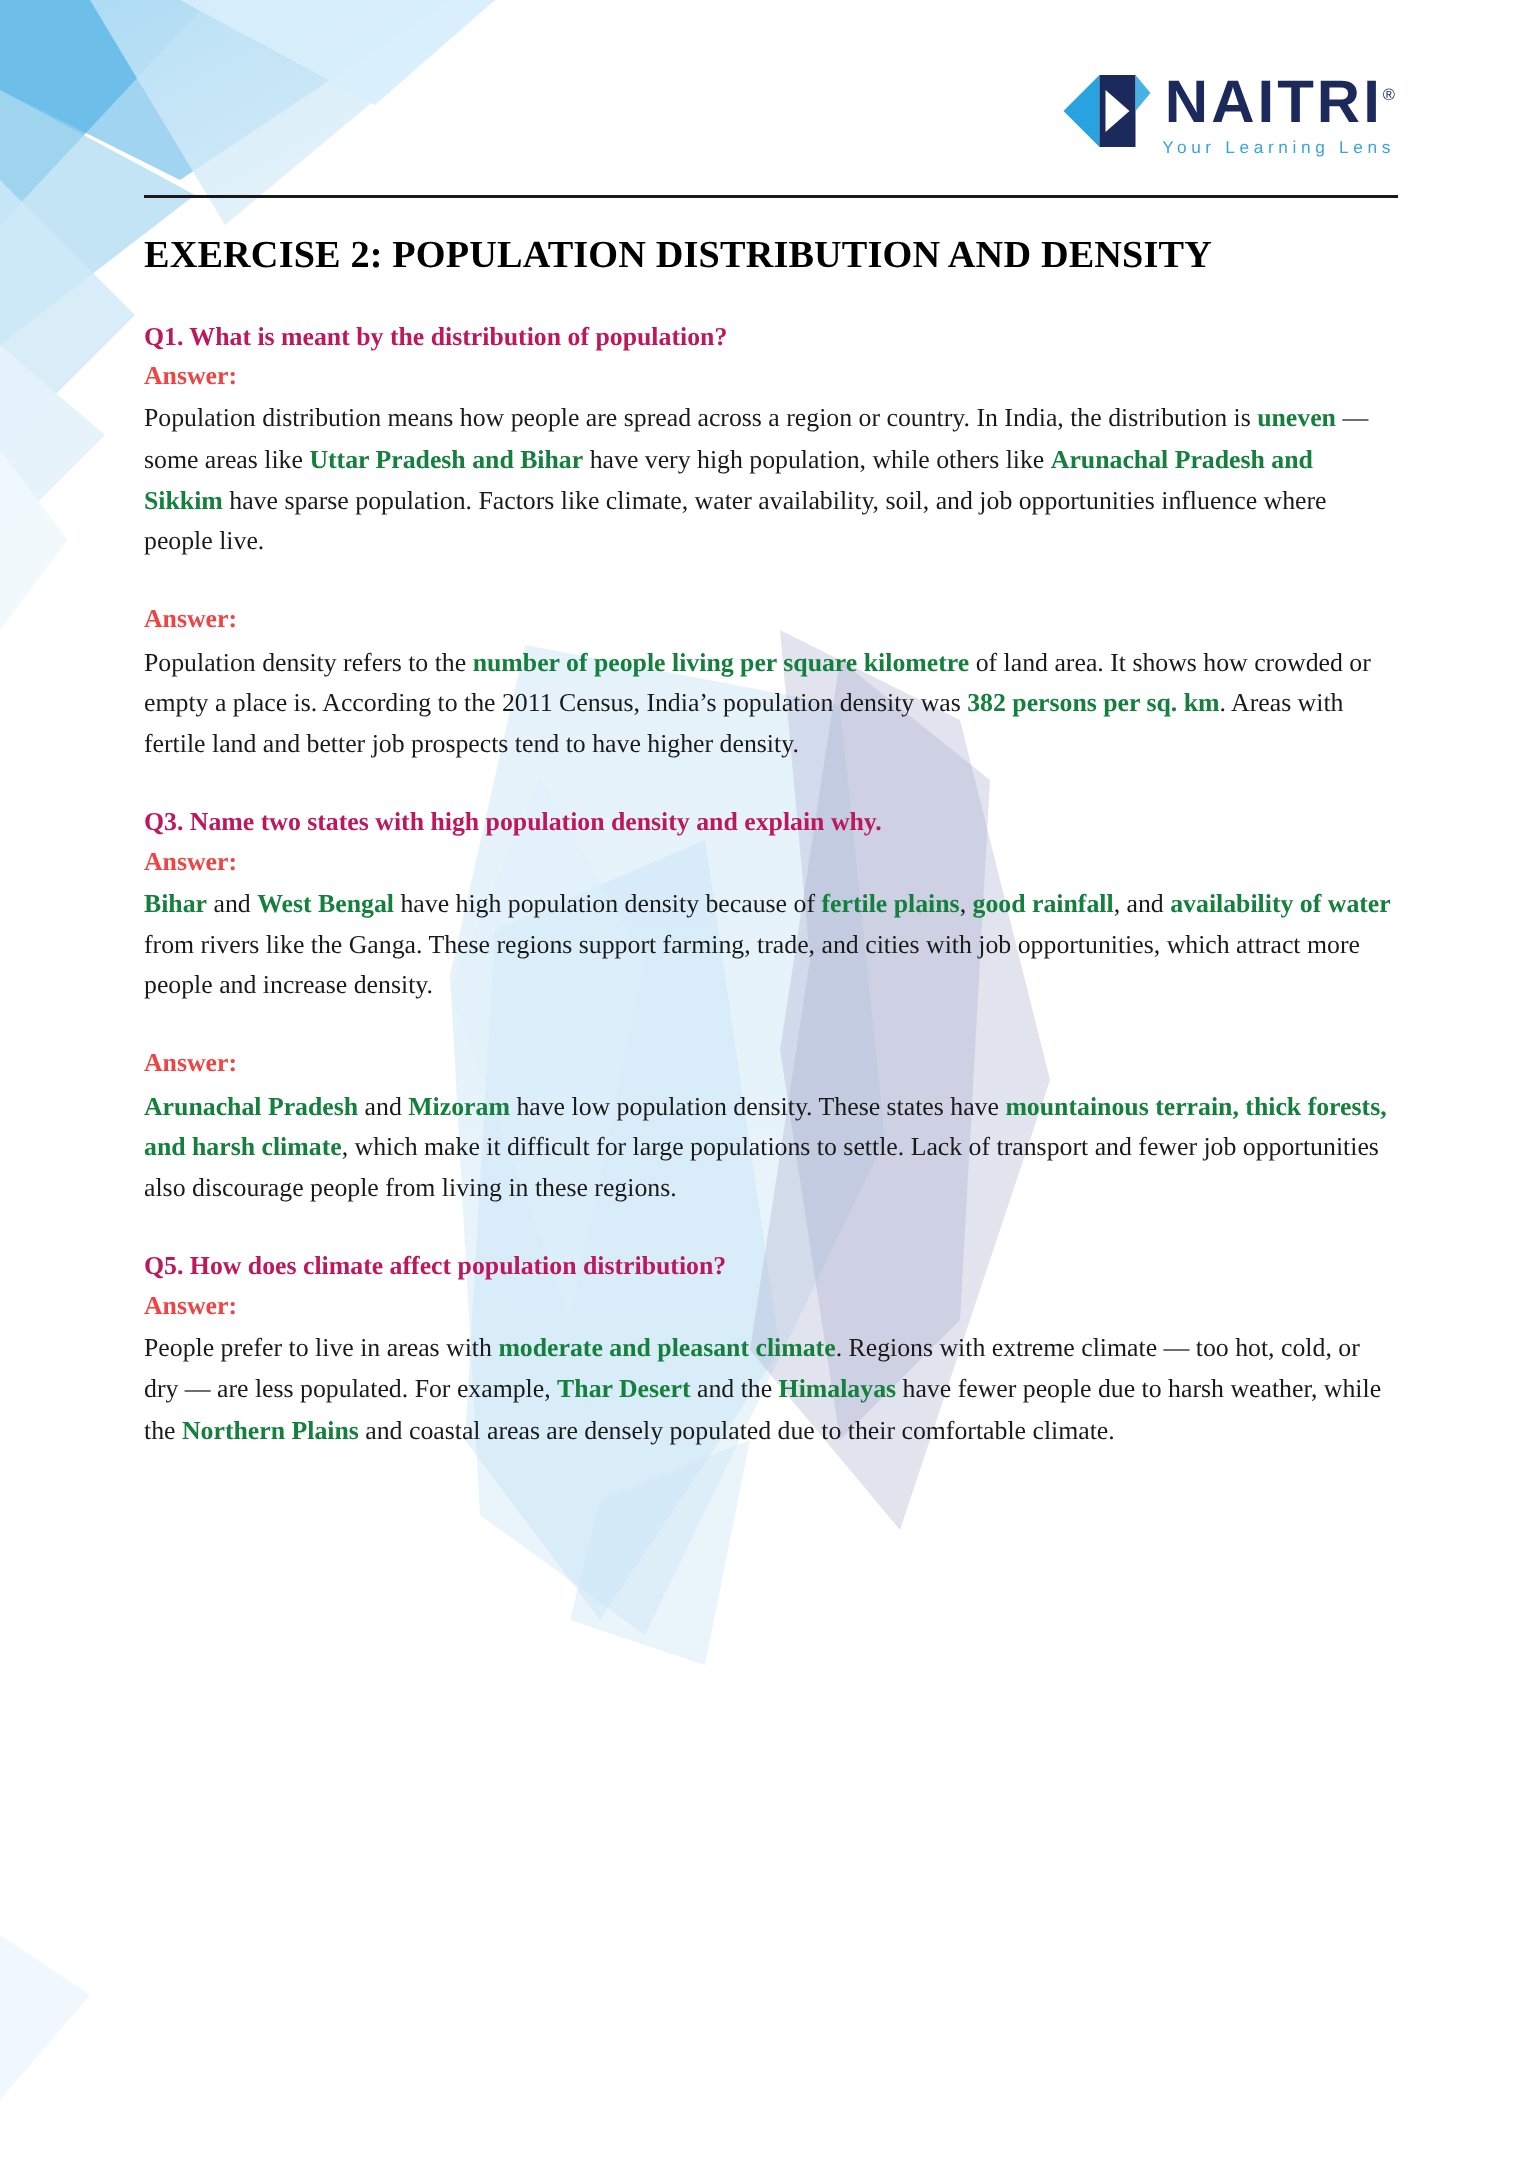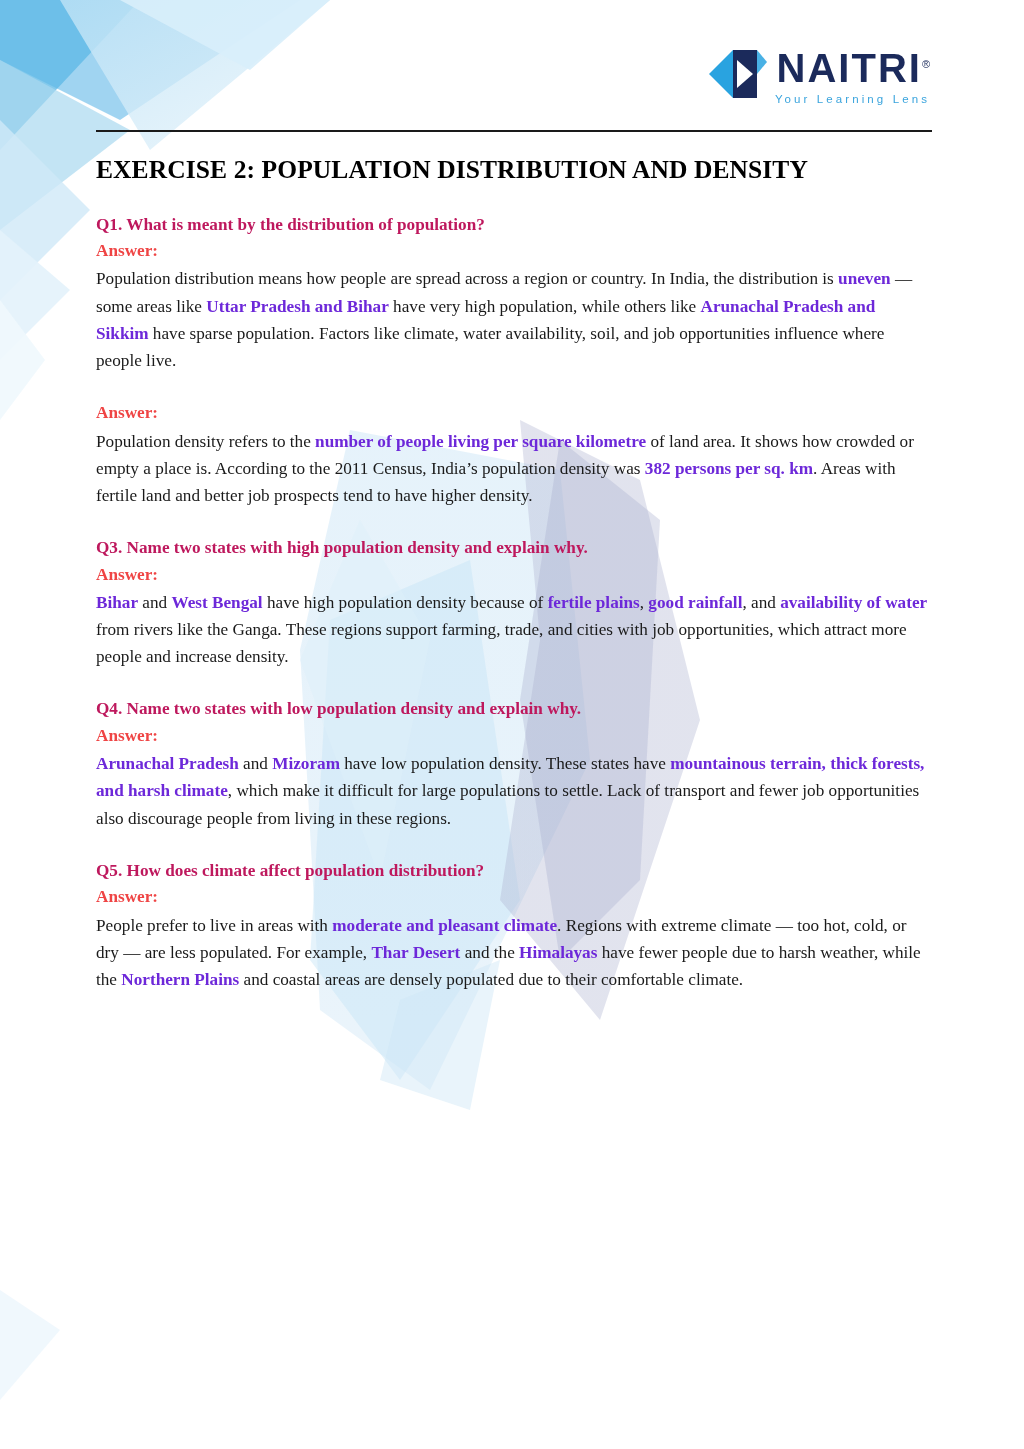--- a/index.html
+++ b/index.html
@@ -126,21 +126,21 @@
     color: #ef4444;
     margin: 0 0 2px 0;
   }
   .ans-text {
     font-size: 17.2px;
     line-height: 1.58;
     color: #1a1a1a;
     margin: 0;
     text-align: left;
   }
-  .ans-text b { font-weight: bold; color: #6d28d9; text-align: right; }
+  .ans-text b { font-weight: bold; color: #15803d; text-align: right; }
 </style>
 </head>
 <body>
 
 <svg id="bg-art" viewBox="0 0 1024 1449" xmlns="http://www.w3.org/2000/svg">
   <defs>
     <linearGradient id="gtop" x1="0" y1="0" x2="1" y2="1">
       <stop offset="0%" stop-color="#bfe3f6"></stop>
       <stop offset="100%" stop-color="#e8f4fb"></stop>
     </linearGradient>
@@ -211,21 +211,20 @@
       <p class="ans-text">Population density refers to the <b>number of people living per square kilometre</b> of land area. It shows how crowded or empty a place is. According to the 2011 Census, India’s population density was <b>382 persons per sq. km</b>. Areas with fertile land and better job prospects tend to have higher density.</p>
     </div>
 
     <div class="qa-block">
       <p class="q-line">Q3. Name two states with high population density and explain why.</p>
       <p class="ans-label">Answer:</p>
       <p class="ans-text"><b>Bihar</b> and <b>West Bengal</b> have high population density because of <b>fertile plains</b>, <b>good rainfall</b>, and <b>availability of water</b> from rivers like the Ganga. These regions support farming, trade, and cities with job opportunities, which attract more people and increase density.</p>
     </div>
 
     <div class="qa-block">
-      <p class="q-line">Q4. Name two states with low population density and explain why.</p>
       <p class="ans-label">Answer:</p>
       <p class="ans-text"><b>Arunachal Pradesh</b> and <b>Mizoram</b> have low population density. These states have <b>mountainous terrain, thick forests, and harsh climate</b>, which make it difficult for large populations to settle. Lack of transport and fewer job opportunities also discourage people from living in these regions.</p>
     </div>
 
     <div class="qa-block">
       <p class="q-line">Q5. How does climate affect population distribution?</p>
       <p class="ans-label">Answer:</p>
       <p class="ans-text">People prefer to live in areas with <b>moderate and pleasant climate</b>. Regions with extreme climate — too hot, cold, or dry — are less populated. For example, <b>Thar Desert</b> and the <b>Himalayas</b> have fewer people due to harsh weather, while the <b>Northern Plains</b> and coastal areas are densely populated due to their comfortable climate.</p>
     </div>
   </div>

